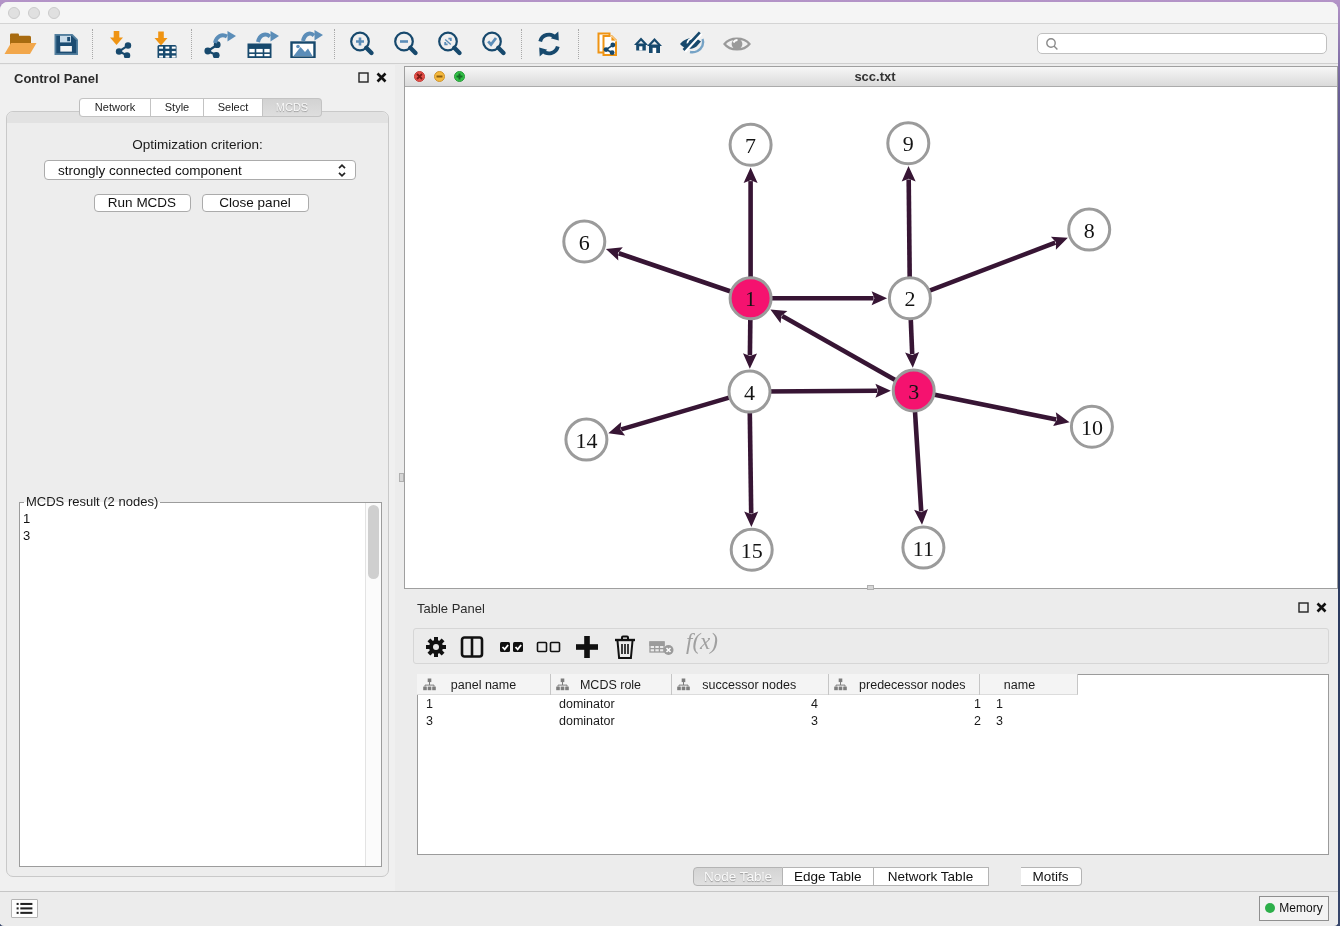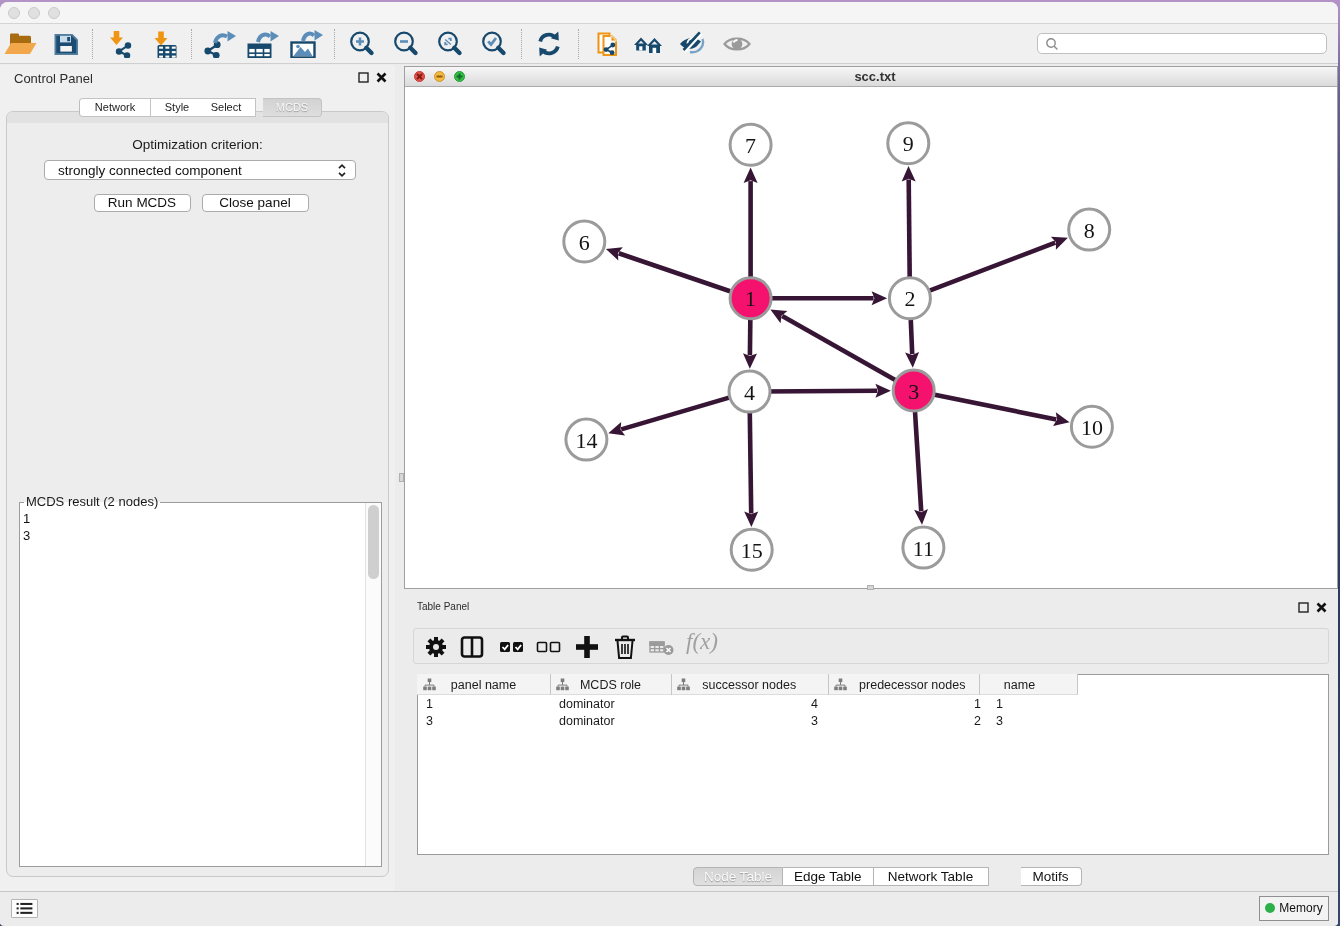--- a/index.html
+++ b/index.html
@@ -18,21 +18,21 @@
 
 #toolbar { position:absolute; left:0; top:24px; width:1338px; height:40px;
   background:#f0f0f0; border-bottom:1px solid #cfcfcf; }
 .ticon { position:absolute; top:30px; width:28px; height:28px; }
 .tsep { position:absolute; top:29px; height:30px; width:0;
   border-left:1px dotted #a8a8a8; }
 #search { position:absolute; left:1037px; top:33px; width:290px; height:21px;
   background:#fff; border:1px solid #c0c0c0; border-radius:5px; }
 
 #cpanel { position:absolute; left:0; top:65px; width:395px; height:826px; background:#f0f0f0; }
-#cphead { position:absolute; left:14px; top:71px; font-size:13px; color:#2c2c2c; }
+#cphead { position:absolute; left:14px; top:71px; font-size:13px; color:#2c2c2c;font-weight:bold; }
 .tab { position:absolute; top:98px; height:19px; background:#fff; border:1px solid #c3c3c3;
   border-left:none; font-size:11px; color:#1c1c1c; text-align:center; line-height:17px; z-index:3; }
 #grp { position:absolute; left:6px; top:111px; width:383px; height:766px;
   background:#ededed; border:1px solid #c9c9c9; border-radius:7px; }
 #grpband { position:absolute; left:7px; top:112px; width:381px; height:11px;
   background:#e2e2e2; border-radius:7px 7px 0 0; }
 #optlab { position:absolute; left:0; top:137px; width:395px; text-align:center;
   font-size:13.5px; color:#1a1a1a; }
 #combo { position:absolute; left:44px; top:160px; width:312px; height:20px; background:#fff;
   border:1px solid #ababab; border-radius:4px; font-size:13.5px; color:#111;
@@ -52,21 +52,21 @@
 #netwin { position:absolute; left:404px; top:66px; width:934px; height:523px;
   border:1px solid #9f9f9f; background:#fff; }
 #nettitle { position:absolute; left:0; top:0; width:932px; height:20px;
   background:linear-gradient(#f7f7f7,#dadada); border-bottom:1px solid #ababab;
   text-align:center; font-size:13px; font-weight:bold; color:#333; line-height:19px; padding-left:8px; }
 .tl { position:absolute; top:4px; width:11px; height:11px; border-radius:50%; }
 
 .handle { position:absolute; width:7px; height:6px; background:#d6d6d6; border:1px solid #b0b0b0; }
 
 #tpanel { position:absolute; left:404px; top:598px; width:934px; height:293px; background:#ececec; }
-#tphead { position:absolute; left:417px; top:601px; font-size:10px; color:#2c2c2c; }
+#tphead { position:absolute; left:417px; top:601px; font-size:13px; color:#2c2c2c; }
 .tpicon { position:absolute; top:633px; width:28px; height:28px; }
 #ttable { position:absolute; left:417px; top:674px; width:912px; height:181px;
   background:#fff; border:1px solid #9b9b9b; }
 #thead { position:absolute; left:417px; top:674px; width:661px; height:21px;
   background:#f4f4f4; border-right:1px solid #c6c6c6; border-bottom:1px solid #dcdcdc; }
 .btab { position:absolute; top:866.5px; height:19px; background:#fff; border:1px solid #b4b4b4;
   border-left:none; font-size:13.5px; color:#111; text-align:center; line-height:18px; }
 
 #status { position:absolute; left:0; top:891px; width:1338px; height:33px;
   background:#ececec; border-top:1px solid #c6c6c6; }
@@ -231,21 +231,21 @@
  <div id="cpanel"></div>
   <div id="cphead">Control Panel</div>
   <svg class="abs" style="left:358px;top:72px" width="11" height="11" viewBox="0 0 11 11">
     <rect x="1" y="1" width="9" height="9" fill="none" stroke="#222" stroke-width="1.4"></rect>
     </svg>
   <svg class="abs" style="left:375px;top:71px" width="13" height="13" viewBox="0 0 13 13">
     <path d="M2.5,2.5 L10.5,10.5 M10.5,2.5 L2.5,10.5" stroke="#111" stroke-width="2.6"></path>
     </svg>
   <div class="tab" style="left:79px;width:72px;border-left:1px solid #bdbdbd;border-radius:4px 0 0 4px;">Network</div>
   <div class="tab" style="left:151px;width:53px;">Style</div>
-  <div class="tab" style="left:197px;width:59px;text-align:center;">Select</div>
+  <div class="tab" style="left:204px;width:59px;text-align:center;">Select</div>
   <div class="tab" style="left:263px;width:59px;background:linear-gradient(#d2d2d2,#dedede);
      color:#f8f8f8;text-shadow:0 1px 1px #9a9a9a;border-radius:0 4px 4px 0;">MCDS</div>
   <div id="grp"></div>
   <div id="grpband"></div>
   <div id="combo">strongly connected component
     <svg width="10" height="13" viewBox="0 0 10 13" style="position:absolute;right:8px;top:3px">
       <path d="M2,4.2 L5,1.2 L8,4.2" stroke="#222" stroke-width="1.7" fill="none"></path>
       <path d="M2,8.8 L5,11.8 L8,8.8" stroke="#222" stroke-width="1.7" fill="none"></path>
       </svg>
   </div>

